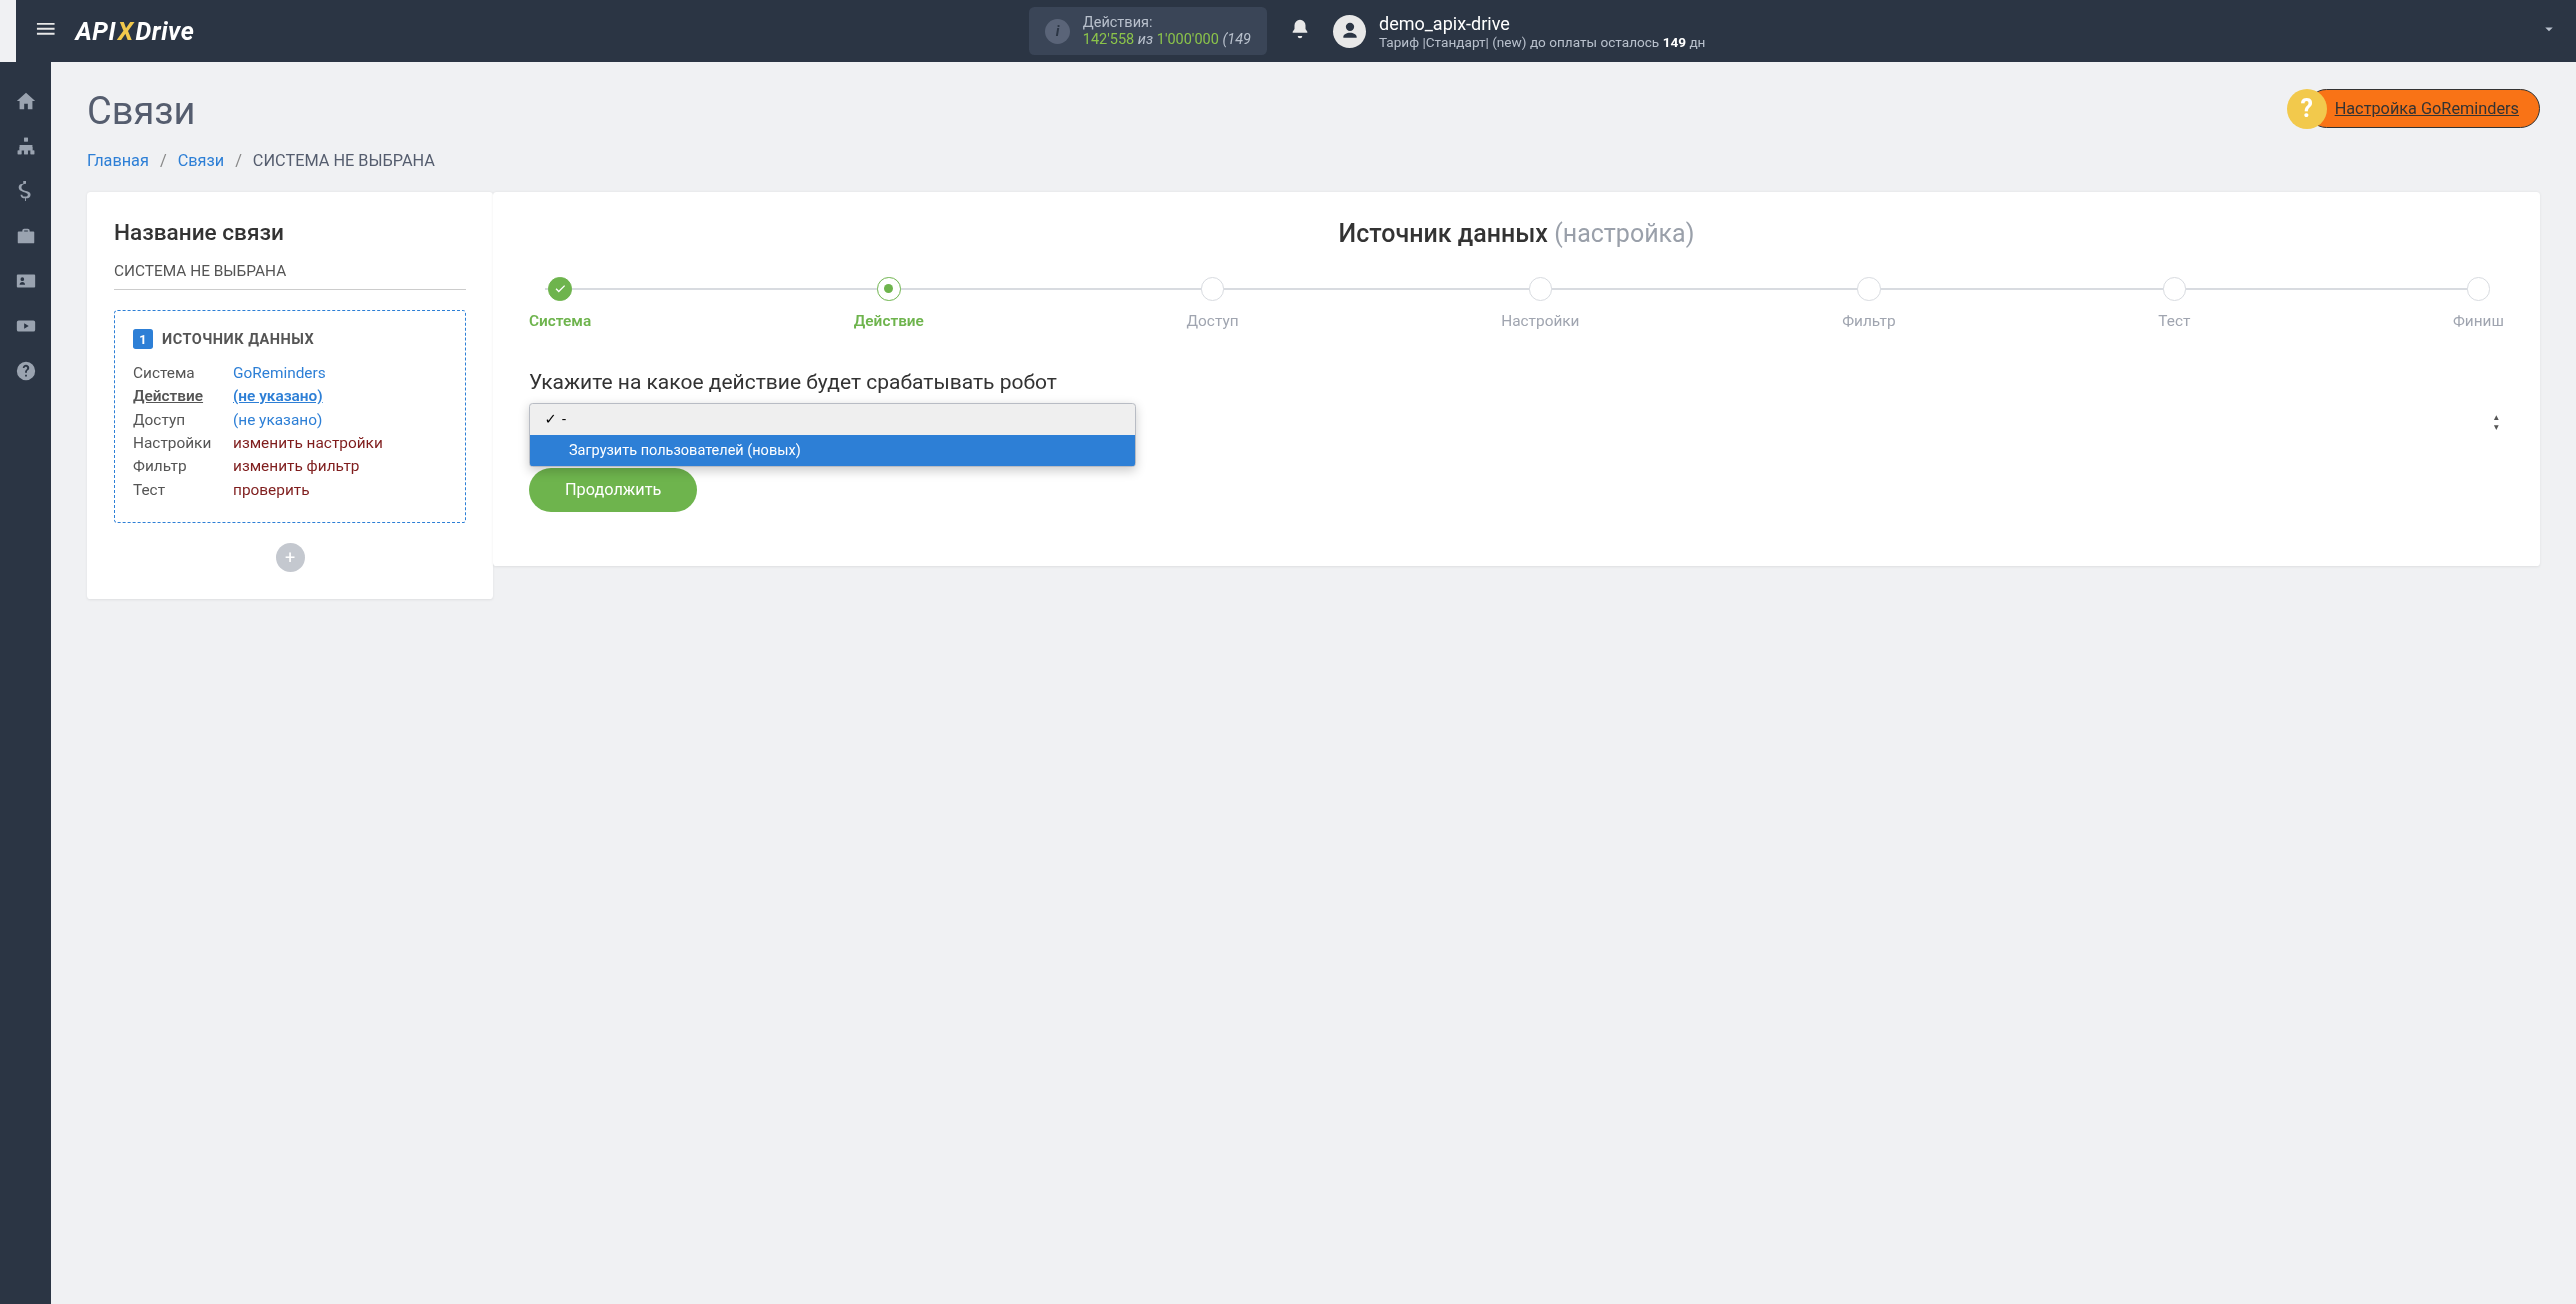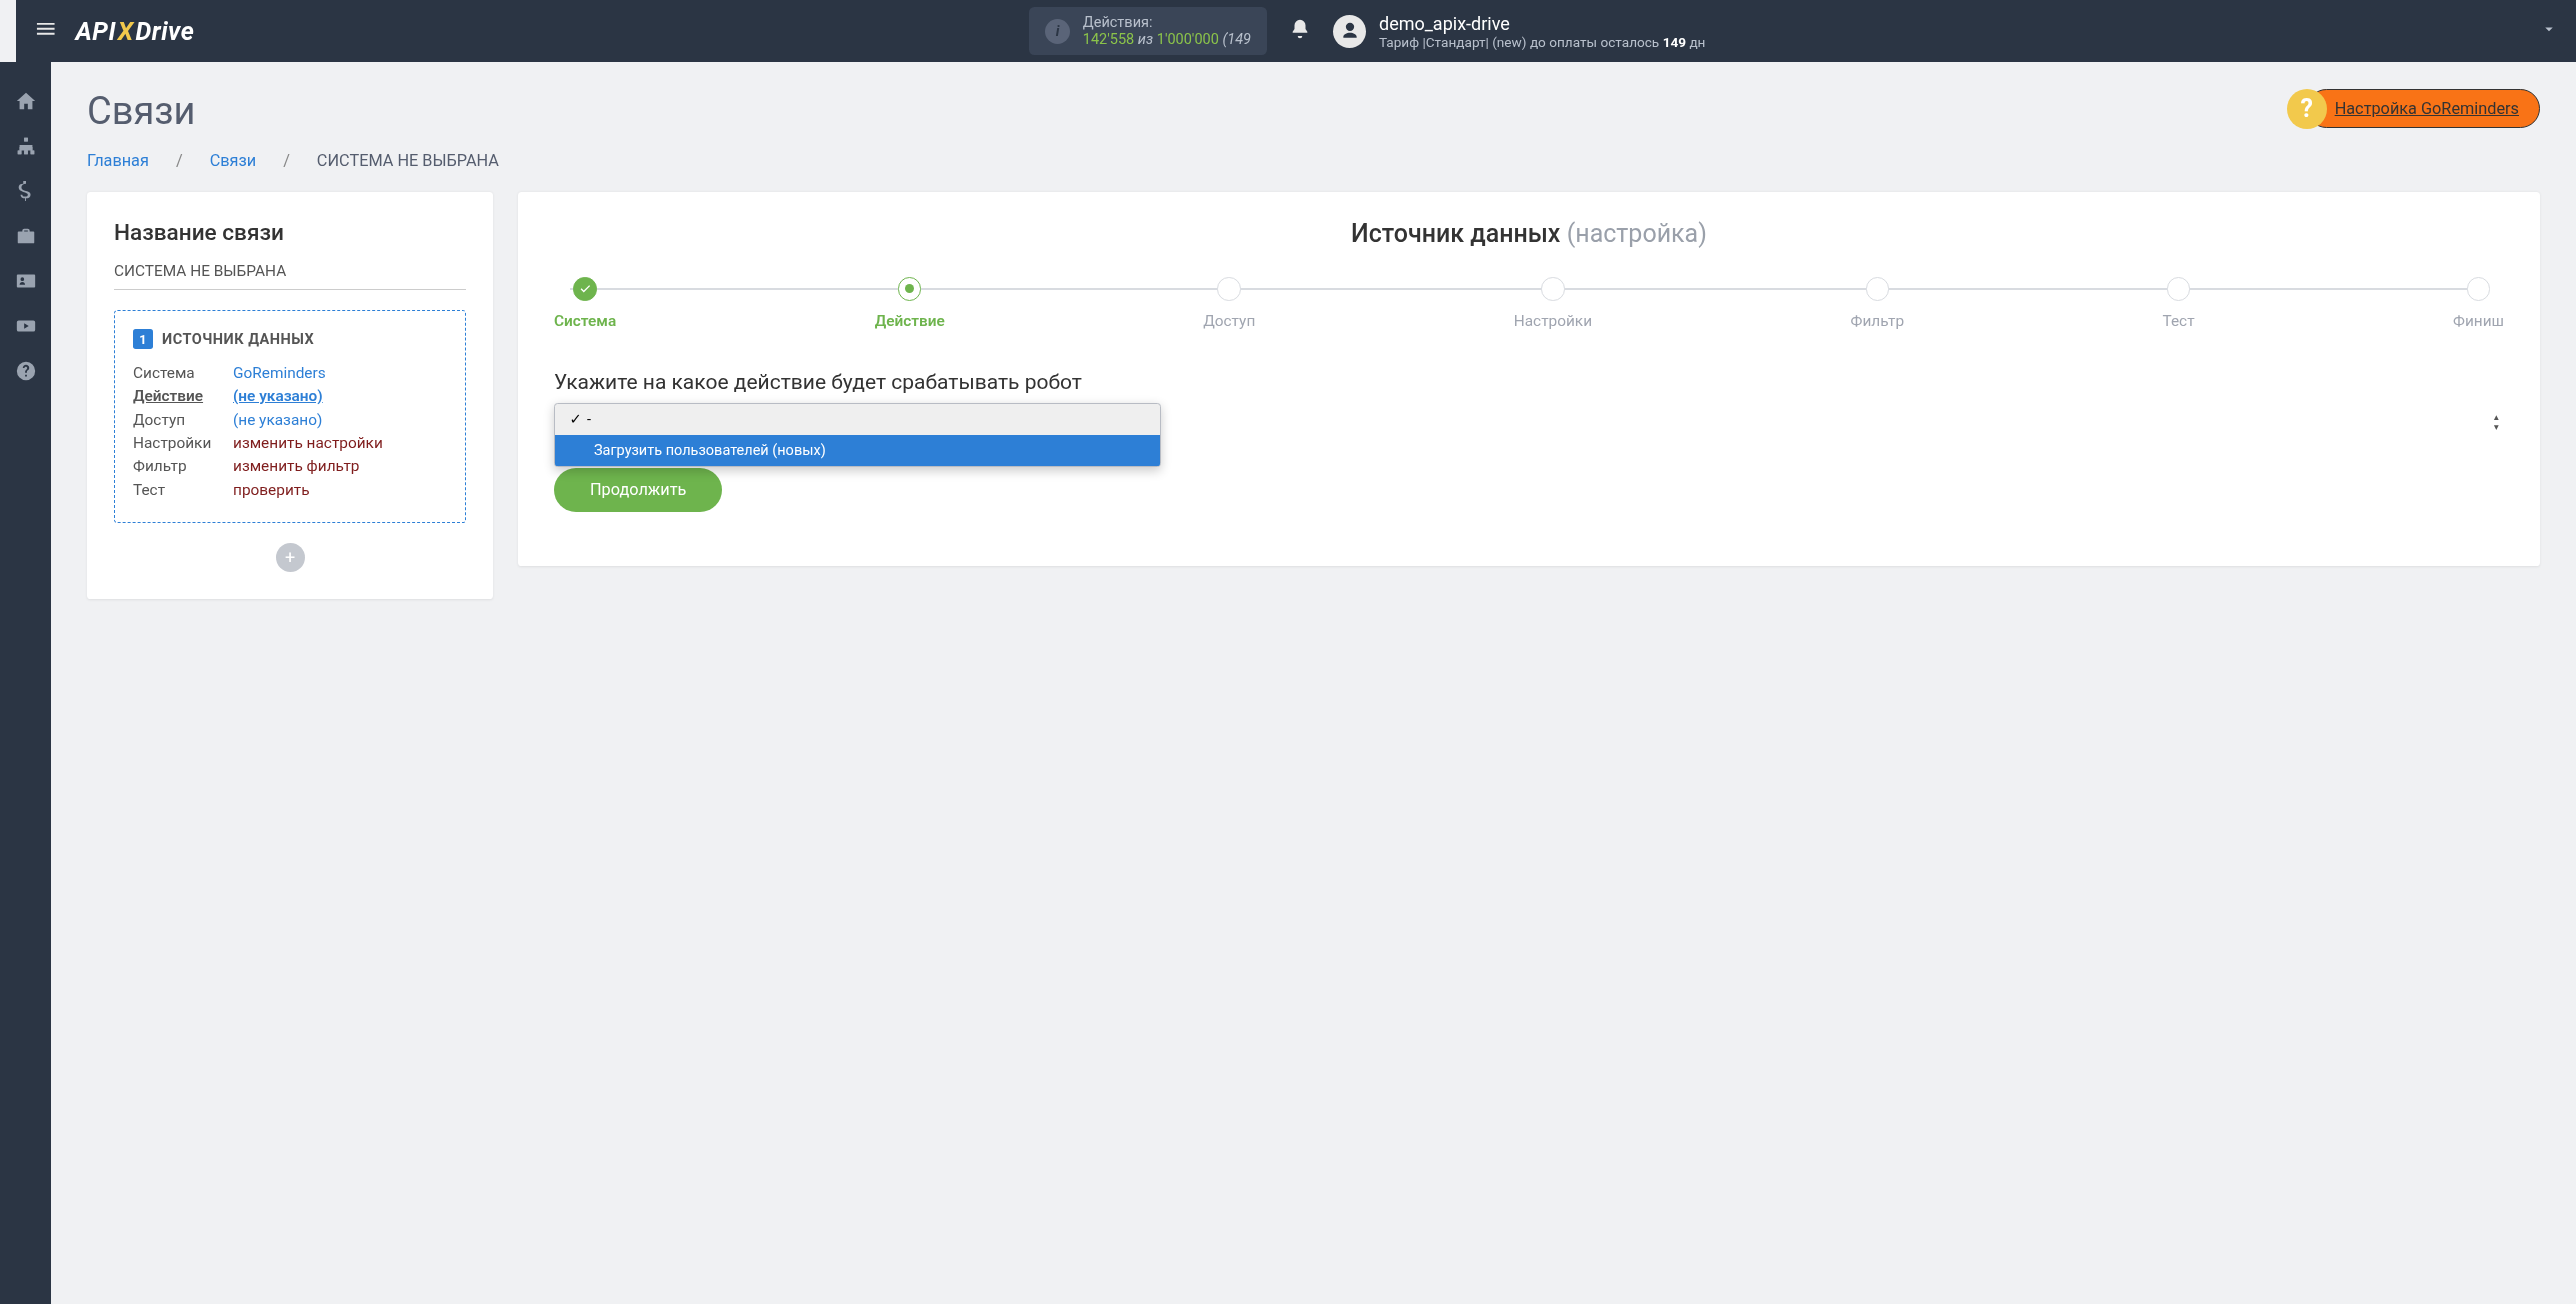--- a/index.html
+++ b/index.html
@@ -38,25 +38,25 @@
     .sidebar-item { width: 51px; height: 45px; display: flex; align-items: center; justify-content: center; cursor: pointer; }
     .sidebar-item svg { width: 22px; height: 22px; fill: #9aa3b0; }
 
     
     .main { margin-left: 51px; margin-top: 62px; flex: 1; padding: 27px 36px; overflow: auto; width: 100%; }
     .page-header { display: flex; align-items: flex-start; justify-content: space-between; margin-bottom: 18px; }
     .page-title { font-size: 38px; font-weight: 400; color: #555d6e; }
     .help-pill { display: flex; align-items: center; position: relative; }
     .help-circle { width: 40px; height: 40px; border-radius: 50%; background: #f2c94c; display: flex; align-items: center; justify-content: center; color: #fff; font-size: 25px; font-weight: bold; position: absolute; left: -20px; z-index: 2; }
     .help-label { border: 0.9px solid #333; border-radius: 20px; padding: 9px 20px 9px 27px; font-size: 16.3px; color: #333; background: #f97316; text-decoration: underline; }
-    .breadcrumb { display: flex; align-items: center; gap: 27px; font-size: 16.3px; color: #555d6e; margin-bottom: 22px; }
+    .breadcrumb { display: flex; align-items: center; gap: 11px; font-size: 16.3px; color: #555d6e; margin-bottom: 22px; }
     .breadcrumb a { color: #2d7fd6; text-decoration: none; cursor: pointer; }
     .breadcrumb .sep { color: #888; }
 
-    .cols { display: flex; gap: 25px; align-items: flex-start; }
+    .cols { display: flex; align-items: flex-start; }
     .card { background: #fff; border-radius: 3.6px; box-shadow: 0 0.9px 2.7px rgba(0,0,0,0.08); }
     .left-card { width: 406px; padding: 27px; }
     .right-card { flex: 1; padding: 27px 36px 54px; }
     .card-title { font-size: 22.6px; color: #333; font-weight: 500; margin-bottom: 16.3px; }
     .subtitle-line { border-bottom: 0.9px solid #ccc; padding-bottom: 9px; margin-bottom: 20px; font-size: 15.4px; color: #555; }
     .dashed-box { border: 1.8px dashed #2d7fd6; border-radius: 3.6px; padding: 18px; }
     .box-header { display: flex; align-items: center; gap: 9px; margin-bottom: 14.5px; }
     .box-badge { width: 20px; height: 20px; background: #2d7fd6; color: #fff; border-radius: 2.7px; display: flex; align-items: center; justify-content: center; font-size: 12.7px; font-weight: bold; }
     .box-title { font-size: 14.5px; font-weight: bold; color: #555; letter-spacing: 0.5px; }
     .box-row { display: flex; margin-bottom: 5.4px; font-size: 15.4px; }

